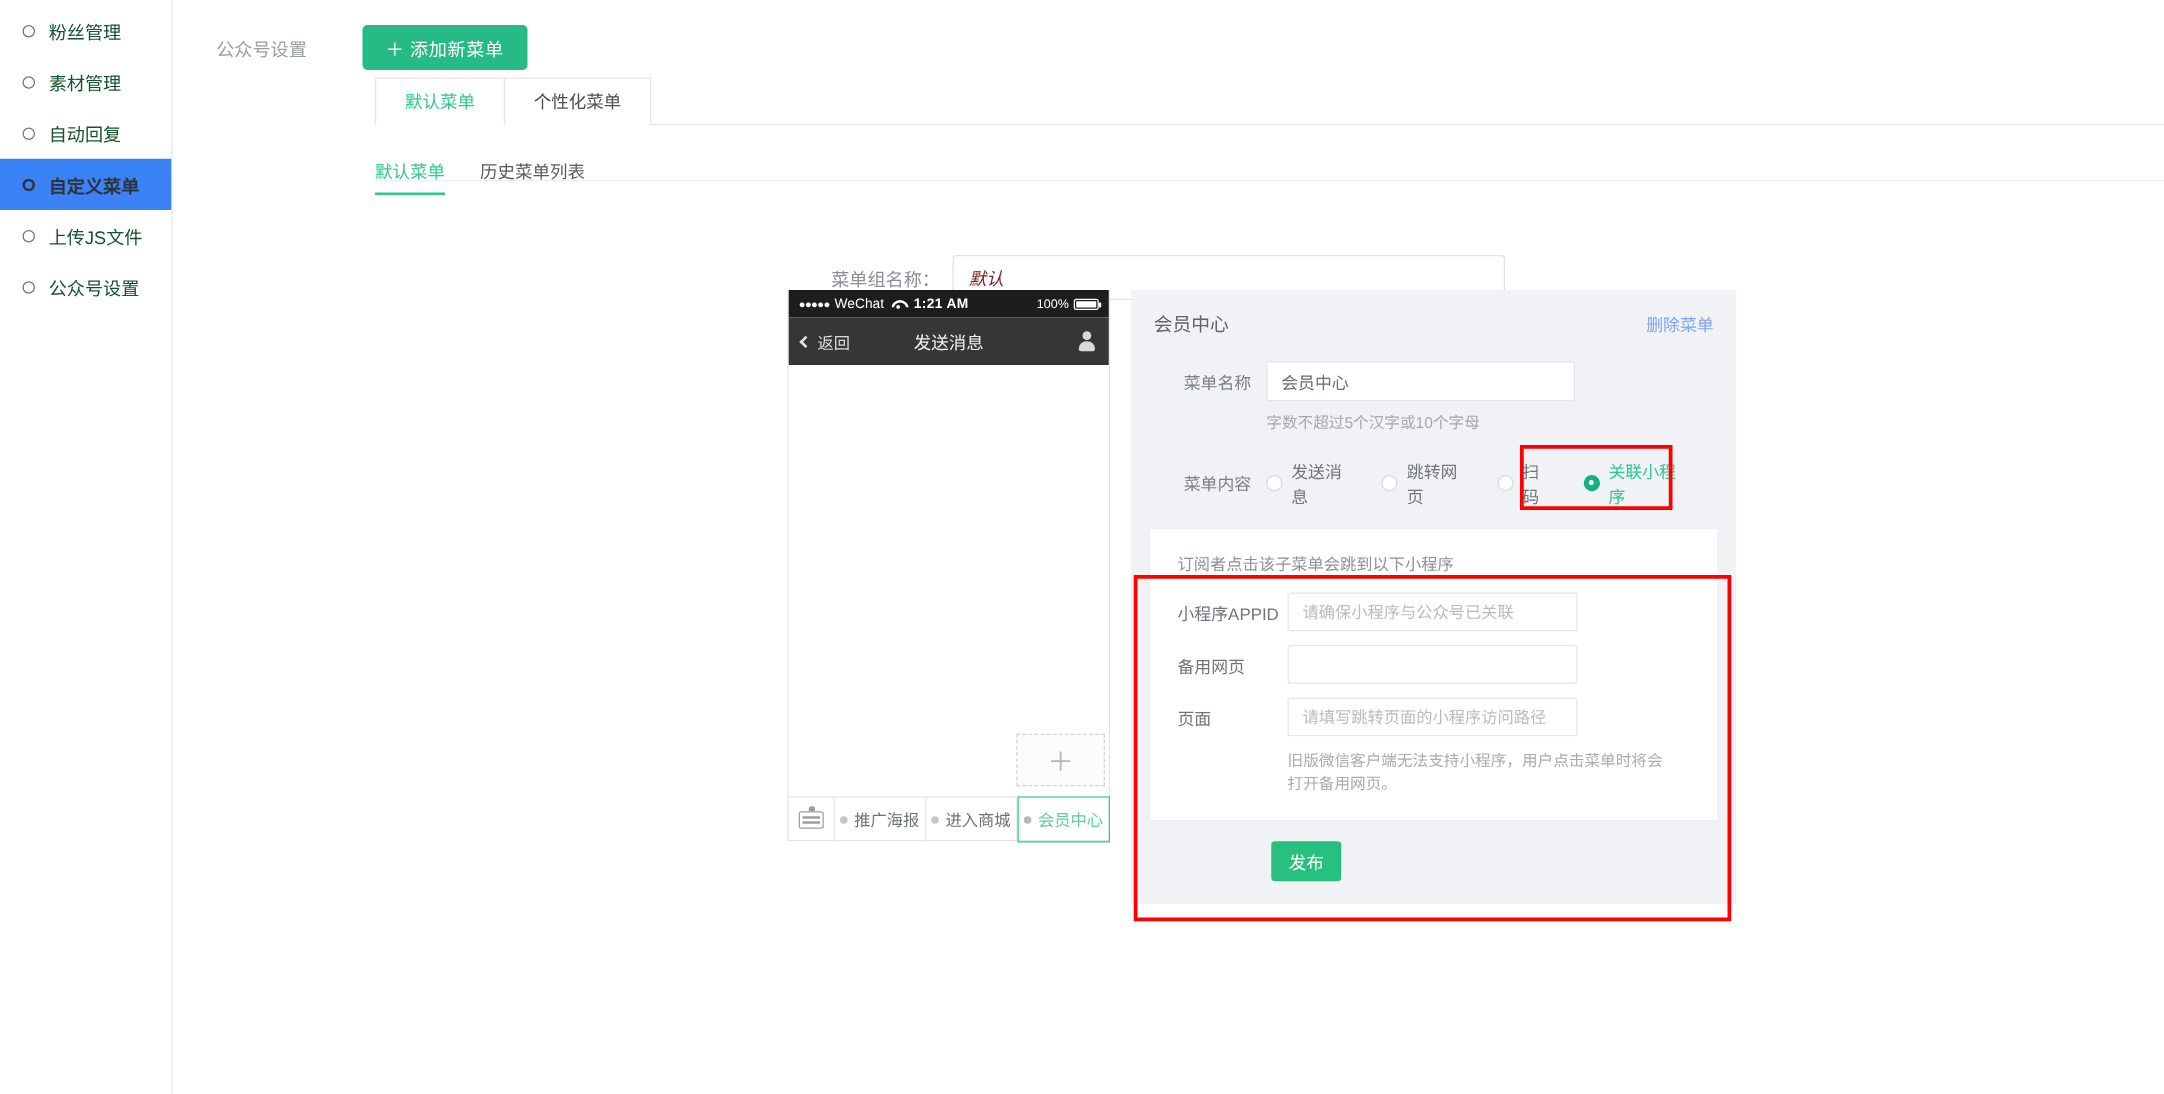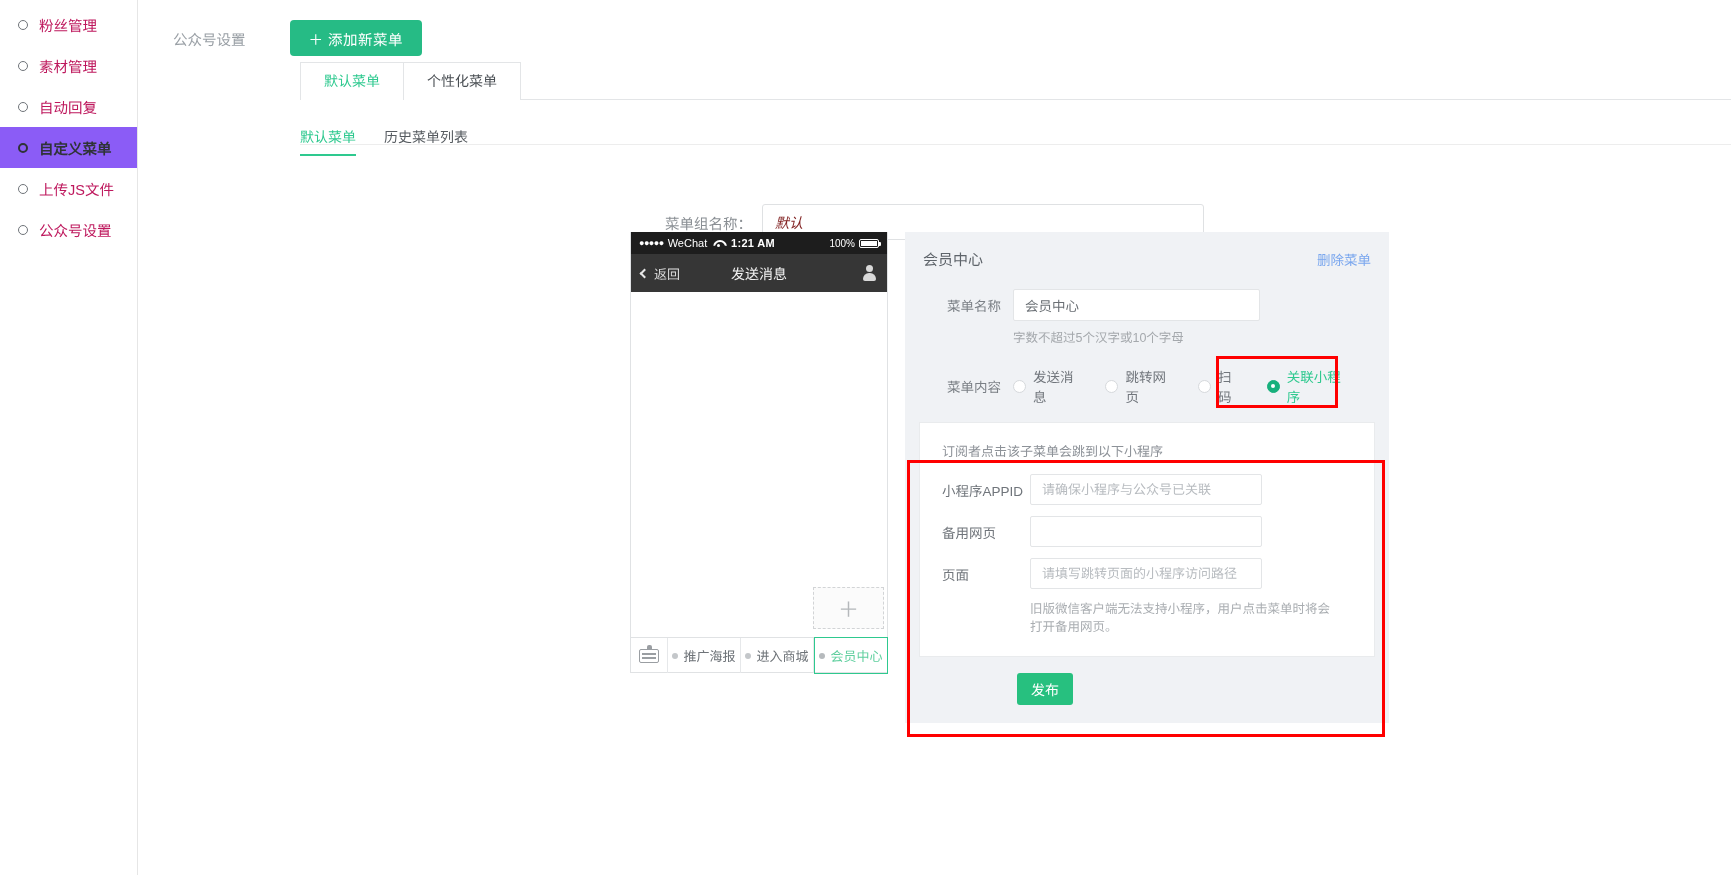--- a/index.html
+++ b/index.html
@@ -25,34 +25,34 @@
     background: #fff;
     border-right: 1px solid #e6e6e6;
     padding-top: 4px;
     position: relative;
   }
   .side-item {
     display: flex;
     align-items: center;
     height: 41px;
     padding-left: 18px;
-    color: #be185d;
+    color: #14532d;
     font-size: 14.5px;
     cursor: pointer;
     position: relative;
   }
   .side-item .ring {
     width: 10px; height: 10px;
     border: 1.6px solid #6f7479;
     border-radius: 50%;
     margin-right: 11px;
     flex: 0 0 auto;
   }
   .side-item.active {
-    background: #8b5cf6;
+    background: #3b82f6;
     color: #2f3337;
     font-weight: bold;
   }
   .side-item.active .ring {
     border-color: #2f3337;
     border-width: 2px;
   }
 
   
   .main {

